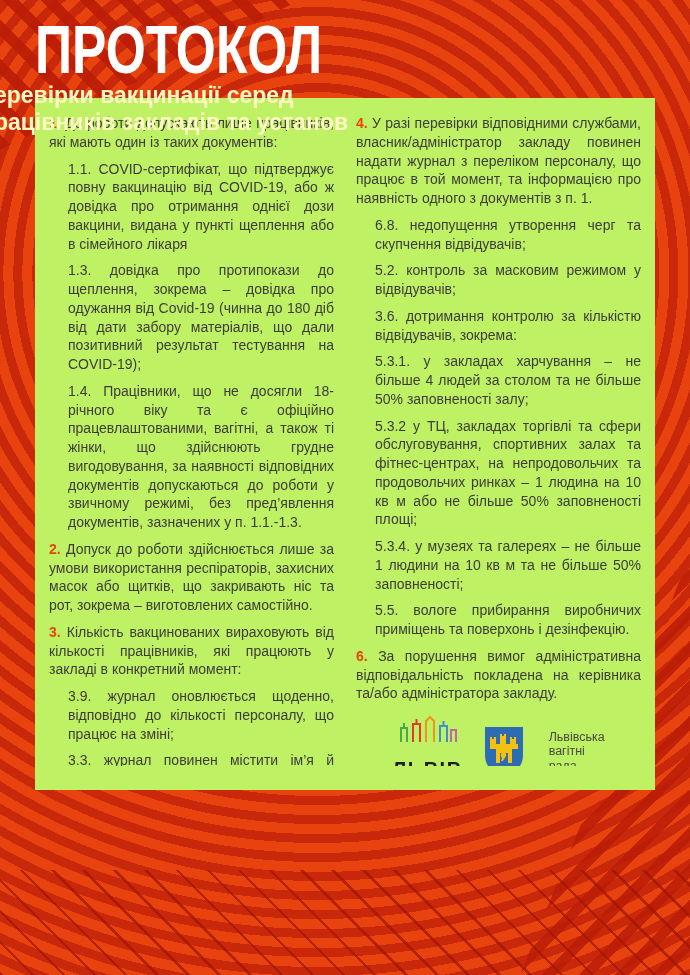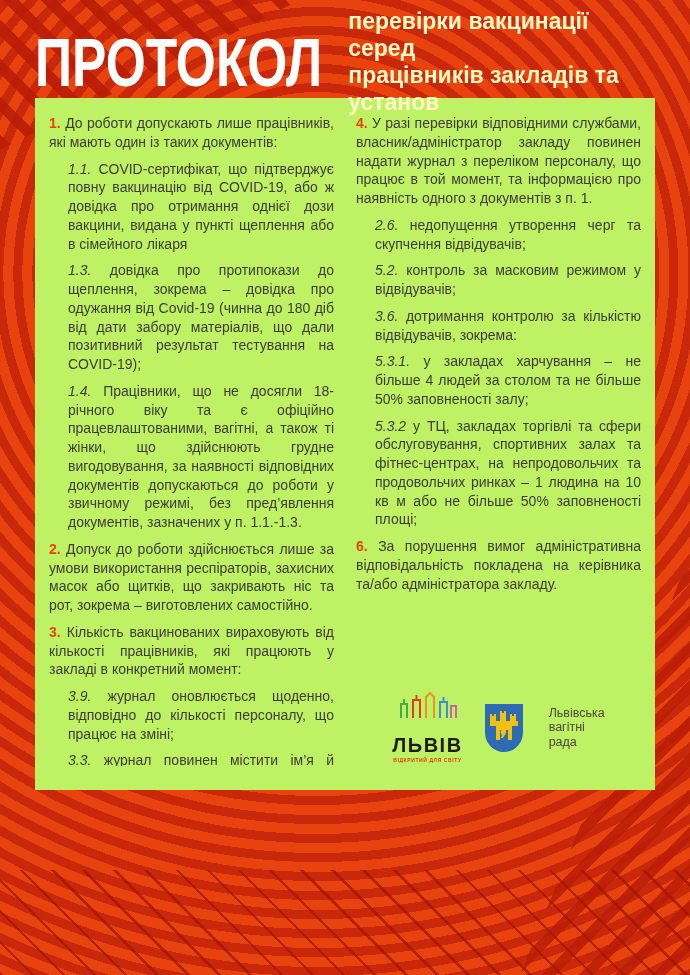--- a/index.html
+++ b/index.html
@@ -23,22 +23,22 @@
     position:absolute;right:0;bottom:0;width:170px;height:420px;z-index:0;
     background:repeating-linear-gradient(135deg, rgba(186,28,7,.85) 0 10px, rgba(186,28,7,0) 10px 26px);
     clip-path:polygon(100% 0,100% 100%,0 100%);
   }
   .strip-bottom{
     position:absolute;left:0;bottom:0;width:100%;height:105px;z-index:0;
     background:repeating-linear-gradient(45deg, rgba(160,20,4,.7) 0 2.5px, rgba(160,20,4,0) 2.5px 22px);
   }
   
   .header{
-    position:absolute;left:35px;top:24px;width:620px;height:76px;z-index:2;
-    display:flex;align-items:center;
+    position:absolute;left:35px;top:16px;width:620px;height:76px;z-index:2;
+    display:flex;flex-direction:column;
   }
   .title{
     font-size:66px;font-weight:bold;color:#ffffff;line-height:1;
     transform:scaleX(.78) scaleY(1.05);transform-origin:left center;
     letter-spacing:0;white-space:nowrap;flex:0 0 auto;
   }
   .subtitle{
     margin-left:-55px;color:#fef9c3;font-weight:bold;font-size:23px;line-height:1.18;
   }
   
@@ -49,21 +49,21 @@
     display:flex;gap:22px;
   }
   .col{
     flex:1;display:flex;flex-direction:column;
     text-align:justify;color:#3f3b39;font-size:14px;line-height:1.34;
     overflow:hidden;
   }
   .item{margin:0 0 8px 0;}
   .item.sub{padding-left:19px;}
   .item.top .num{color:#e8430f;font-weight:bold;}
-  .item.sub .num{font-weight:normal;font-style:italic;}
+  .item.sub .num{font-weight:normal;}
   
   .logos{
     margin-top:auto;display:flex;align-items:center;justify-content:center;gap:20px;
     padding:4px 0 2px 0;
   }
   .lviv-logo{display:flex;flex-direction:column;align-items:center;}
   .lviv-word{font-size:20px;font-weight:bold;color:#1d1d1b;letter-spacing:1.5px;line-height:1;margin-top:16px;}
   .lviv-tag{font-size:5px;font-weight:bold;color:#e03c00;letter-spacing:.6px;margin-top:2px;white-space:nowrap;}
   .council{display:flex;align-items:center;gap:24px;}
   .council-text{font-size:12.5px;color:#4a4642;line-height:1.15;}
@@ -92,25 +92,27 @@
       <p class="item sub"><span class="num">1.3. </span>довідка про протипокази до щеплення, зокрема – довідка про одужання від Covid-19 (чинна до 180 діб від дати забору матеріалів, що дали позитивний результат тестування на COVID-19);</p>
       <p class="item sub"><span class="num">1.4. </span>Працівники, що не досягли 18-річного віку та є офіційно працевлаштованими, вагітні, а також ті жінки, що здійснюють грудне вигодовування, за наявності відповідних документів допускаються до роботи у звичному режимі, без пред’явлення документів, зазначених у п. 1.1.-1.3.</p>
       <p class="item top"><span class="num">2. </span>Допуск до роботи здійснюється лише за умови використання респіраторів, захисних масок або щитків, що закривають ніс та рот, зокрема – виготовлених самостійно.</p>
       <p class="item top"><span class="num">3. </span>Кількість вакцинованих вираховують від кількості працівників, які працюють у закладі в конкретний момент:</p>
       <p class="item sub"><span class="num">3.9. </span>журнал оновлюється щоденно, відповідно до кількості персоналу, що працює на зміні;</p>
       <p class="item sub"><span class="num">3.3. </span>журнал повинен містити ім’я й прізвище працівника та відмітку щодо наявності одного з перерахованих вище документів.</p>
     </div>
   <div class="col">
     <div>
         <p class="item top"><span class="num">4. </span>У разі перевірки відповідними службами, власник/адміністратор закладу повинен надати журнал з переліком персоналу, що працює в той момент, та інформацією про наявність одного з документів з п. 1.</p>
-        <p class="item sub"><span class="num">2.6. </span>недопущення утворення черг та скупчення відвідувачів;</p>
+        <p class="item sub"><span class="num">6.8. </span>недопущення утворення черг та скупчення відвідувачів;</p>
         <p class="item sub"><span class="num">5.2. </span>контроль за масковим режимом у відвідувачів;</p>
         <p class="item sub"><span class="num">3.6. </span>дотримання контролю за кількістю відвідувачів, зокрема:</p>
         <p class="item sub"><span class="num">5.3.1. </span>у закладах харчування – не більше 4 людей за столом та не більше 50% заповненості залу;</p>
         <p class="item sub"><span class="num">5.3.2 </span>у ТЦ, закладах торгівлі та сфери обслуговування, спортивних залах та фітнес-центрах, на непродовольчих та продовольчих ринках – 1 людина на 10 кв м або не більше 50% заповненості площі;</p>
+        <p class="item sub"><span class="num">5.3.4. </span>у музеях та галереях – не більше 1 людини на 10 кв м та не більше 50% заповненості;</p>
+        <p class="item sub"><span class="num">5.5. </span>вологе прибирання виробничих приміщень та поверхонь і дезінфекцію.</p>
         <p class="item top"><span class="num">6. </span>За порушення вимог адміністративна відповідальність покладена на керівника та/або адміністратора закладу.</p>
       </div>
     <div class="logos">
       <div class="lviv-logo">
         <svg width="62" height="28" viewBox="0 0 62 28">
           <g fill="none" stroke-width="2">
             <path d="M5 27 V13 h6 v14" stroke="#4aa94e"></path>
             <path d="M8 13 V8" stroke="#4aa94e"></path>
             <path d="M17 27 V9 h7 v18" stroke="#e23b2e"></path>
             <path d="M20.5 9 V4" stroke="#e23b2e"></path>

